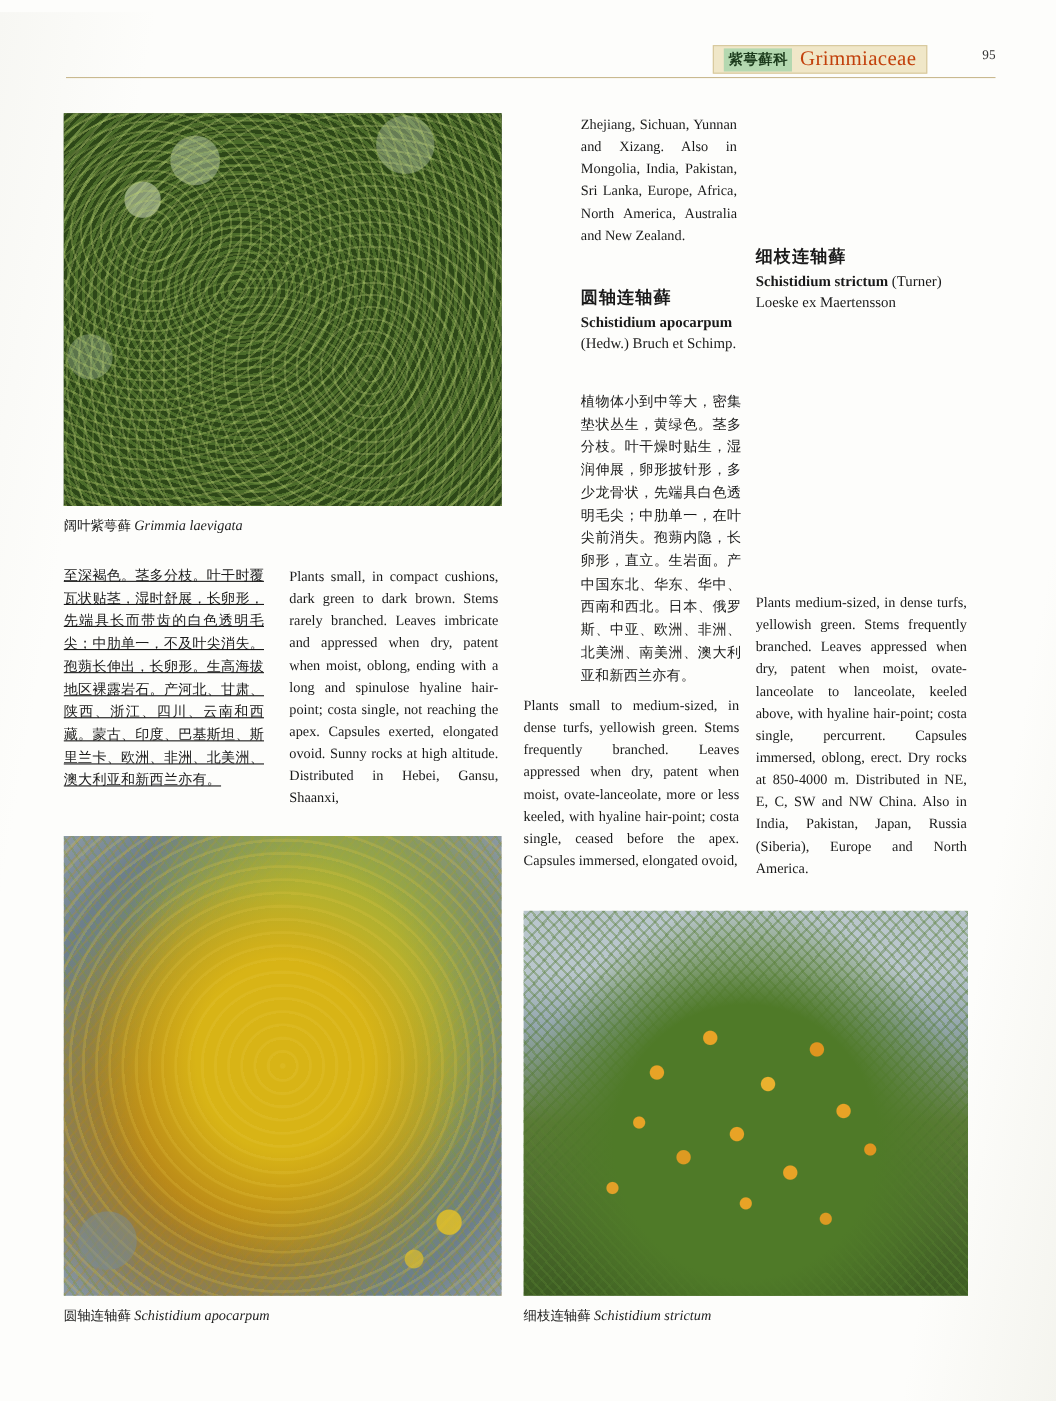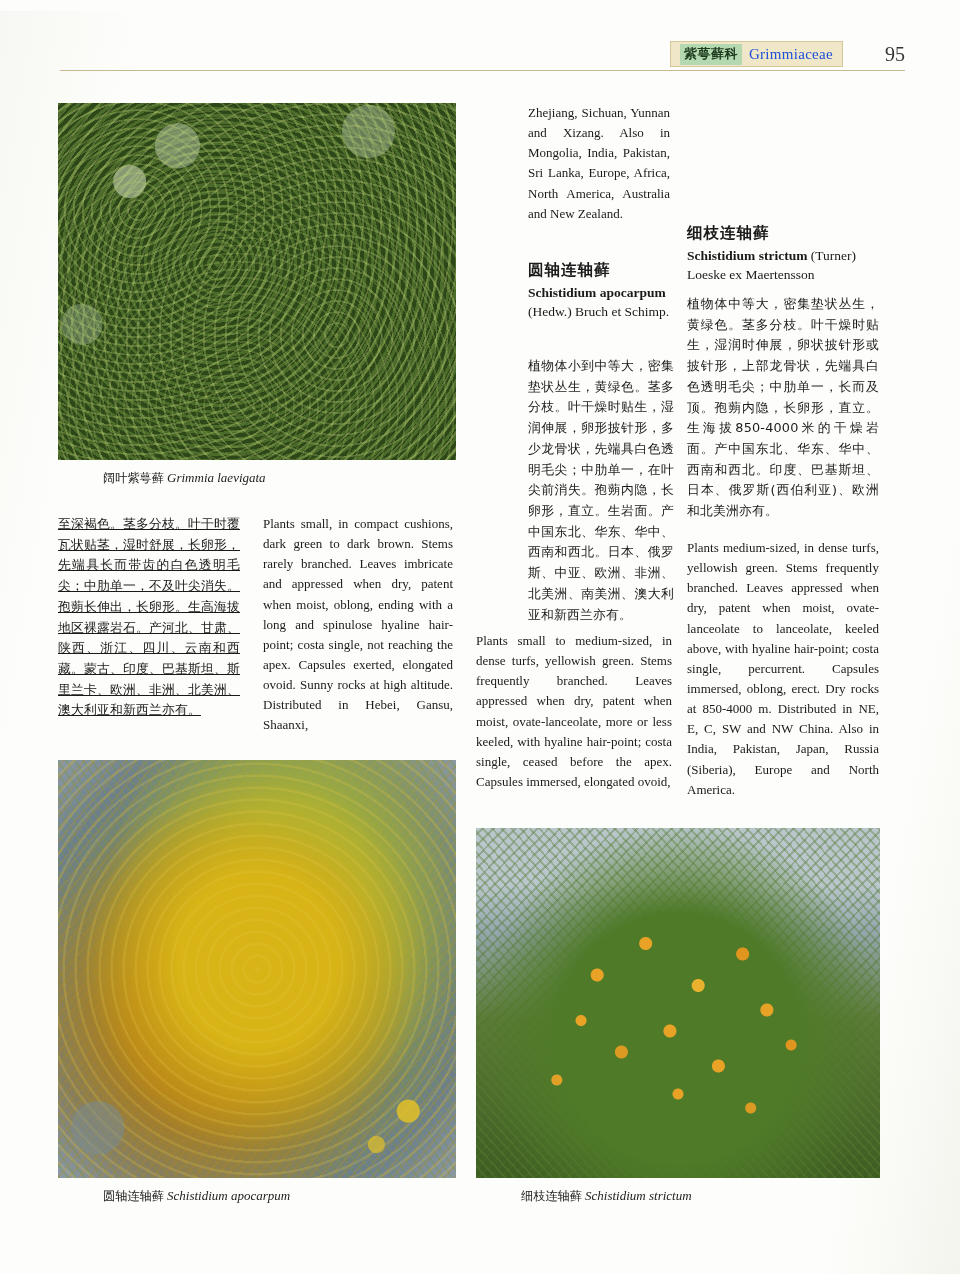--- a/index.html
+++ b/index.html
@@ -54,31 +54,31 @@
     background: #b4d8b0;
     color: #1c3b1c;
     font-family: "DejaVu Sans", sans-serif;
     font-size: 13px;
     font-weight: bold;
     padding: 1px 4px 2px 4px;
     letter-spacing: 0.5px;
   }
   .header-latin {
     font-family: "Liberation Serif", serif;
-    font-size: 15px;
-    color: #1d4ed8;
+    font-size: 19px;
+    color: #c2410c;
     letter-spacing: 0.3px;
     text-align: center;
   }
   .page-number {
     position: absolute;
     right: 0;
     top: 2px;
     font-family: "Liberation Serif", serif;
-    font-size: 20px;
+    font-size: 12px;
     color: #333;
   }
 
   
   .col {
     position: absolute;
     font-size: 12.6px;
     line-height: 1.52;
     text-align: justify;
     text-justify: inter-word;
@@ -116,21 +116,20 @@
   .photo {
     position: absolute;
     overflow: hidden;
     background: #2f4a22;
   }
   .caption {
     position: absolute;
     font-size: 12.4px;
     line-height: 1.3;
     color: #222;
-    margin-left: 45px;
   }
   .caption .cap-cn {
     font-family: "DejaVu Sans", sans-serif;
     font-size: 12.2px;
   }
   .caption .cap-latin {
     font-family: "Liberation Serif", serif;
     font-style: italic;
     font-size: 13px;
   }
@@ -246,21 +245,20 @@
 
 
   <div class="sp-block" style="position:absolute; left:687px; top:212px; width:192px;">
     <div class="sp-cn">细枝连轴藓</div>
     <div class="sp-latin">
       <b>Schistidium strictum</b>
       <span>(Turner) Loeske ex Maertensson</span>
     </div>
   </div>
 
-  <div class="col cn" style="left:687px; top:283px; width:192px;">植物体中等大，密集垫状丛生，黄绿色。茎多分枝。叶干燥时贴生，湿润时伸展，卵状披针形或披针形，上部龙骨状，先端具白色透明毛尖；中肋单一，长而及顶。孢蒴内隐，长卵形，直立。生海拔850-4000米的干燥岩面。产中国东北、华东、华中、西南和西北。印度、巴基斯坦、日本、俄罗斯(西伯利亚)、欧洲和北美洲亦有。</div>
 
   <div class="col en" style="left:687px; top:527px; width:192px;">Plants medium-sized, in dense turfs, yellowish green. Stems frequently branched. Leaves appressed when dry, patent when moist, ovate-lanceolate to lanceolate, keeled above, with hyaline hair-point; costa single, percurrent. Capsules immersed, oblong, erect. Dry rocks at 850-4000 m. Distributed in NE, E, C, SW and NW China. Also in India, Pakistan, Japan, Russia (Siberia), Europe and North America.</div>
 
   <div class="photo photo2"></div>
   <div class="caption" style="left:58px; top:1177px; width:400px;">
     <span class="cap-cn">圆轴连轴藓</span>
     <span class="cap-latin">Schistidium apocarpum</span>
   </div>
 
   <div class="photo photo3"></div>

